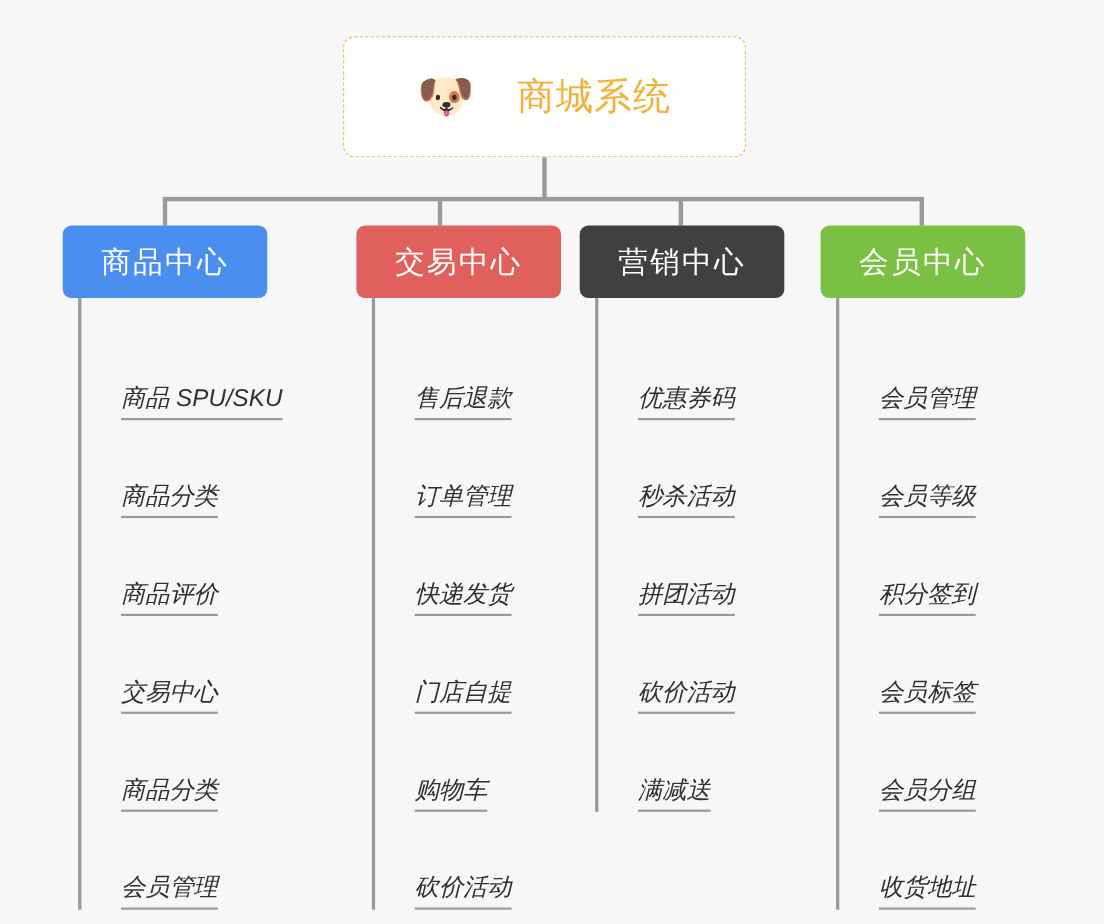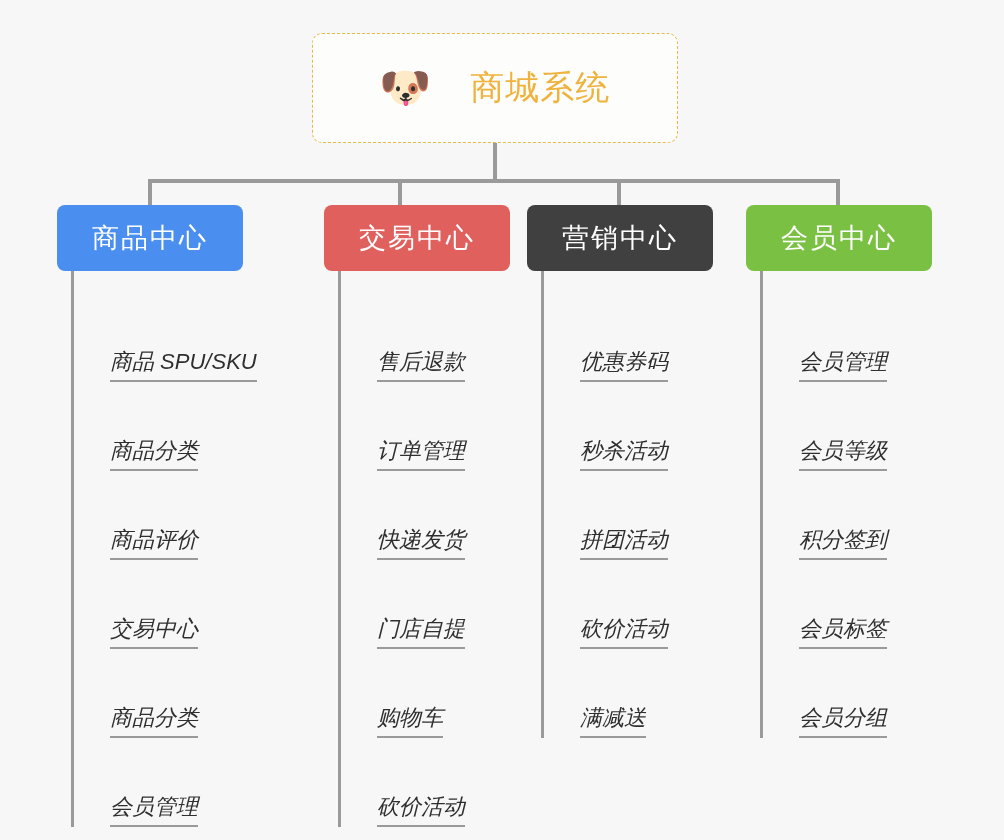--- a/index.html
+++ b/index.html
@@ -222,16 +222,19 @@
         </div>
       <div class="leaf">
           <span class="leaf-label">积分签到</span>
         </div>
       <div class="leaf">
           <span class="leaf-label">会员标签</span>
         </div>
       <div class="leaf">
           <span class="leaf-label">会员分组</span>
         </div>
+      <div class="leaf">
+          <span class="leaf-label">收货地址</span>
+        </div>
     </div>
   </div>
 
 </div>
 
 </body></html>

